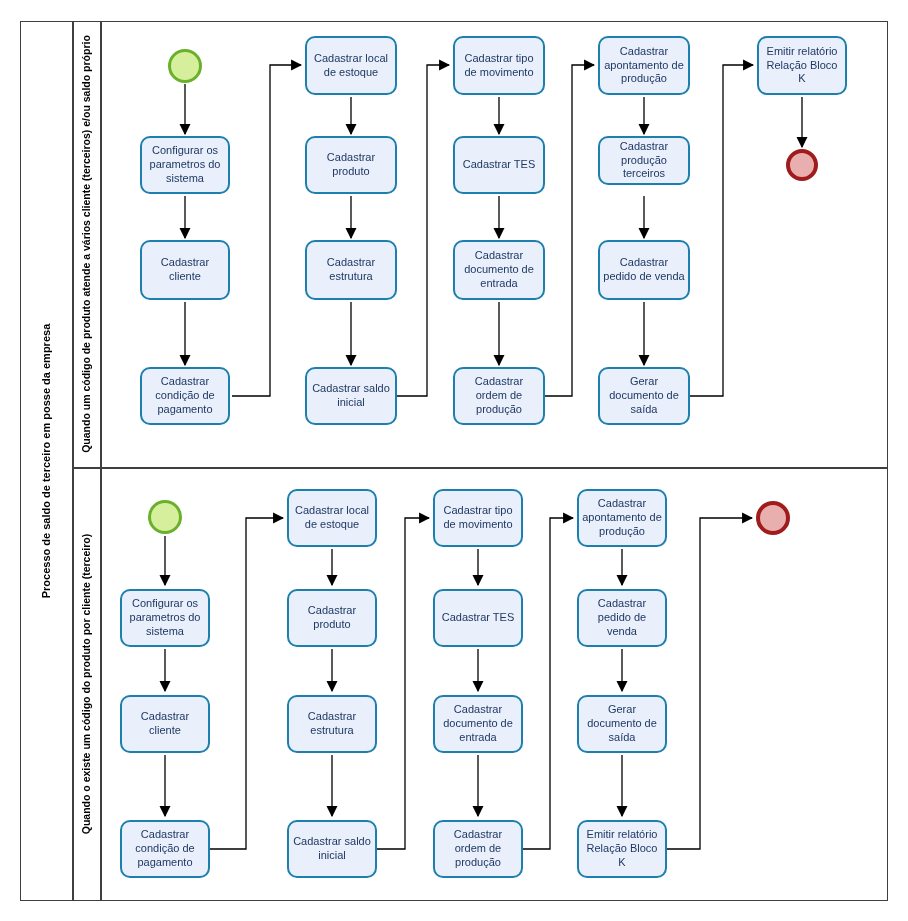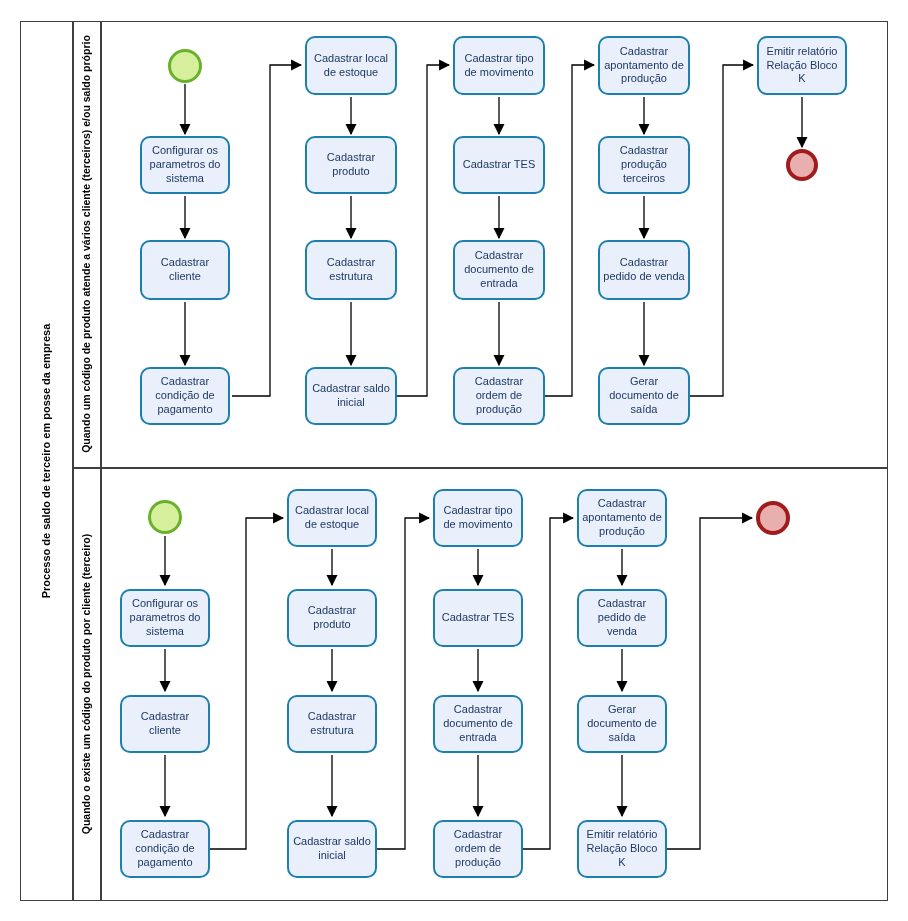--- a/index.html
+++ b/index.html
@@ -148,21 +148,21 @@
   <div class="task" style="left:453px;top:240px;width:92px;height:60px;">
       <span>Cadastrar documento de entrada</span>
     </div>
   <div class="task" style="left:453px;top:367px;width:92px;height:58px;">
       <span>Cadastrar ordem de produção</span>
     </div>
 
   <div class="task" style="left:598px;top:36px;width:92px;height:59px;">
       <span>Cadastrar apontamento de produção</span>
     </div>
-  <div class="task" style="left:598px;top:136px;width:92px;height:58px;">
+  <div class="task" style="left:598px;top:136px;width:92px;height:49px;">
       <span>Cadastrar produção terceiros</span>
     </div>
   <div class="task" style="left:598px;top:240px;width:92px;height:60px;">
       <span>Cadastrar pedido de venda</span>
     </div>
   <div class="task" style="left:598px;top:367px;width:92px;height:58px;">
       <span>Gerar documento de saída</span>
     </div>
 
   <div class="task" style="left:757px;top:36px;width:90px;height:59px;">

